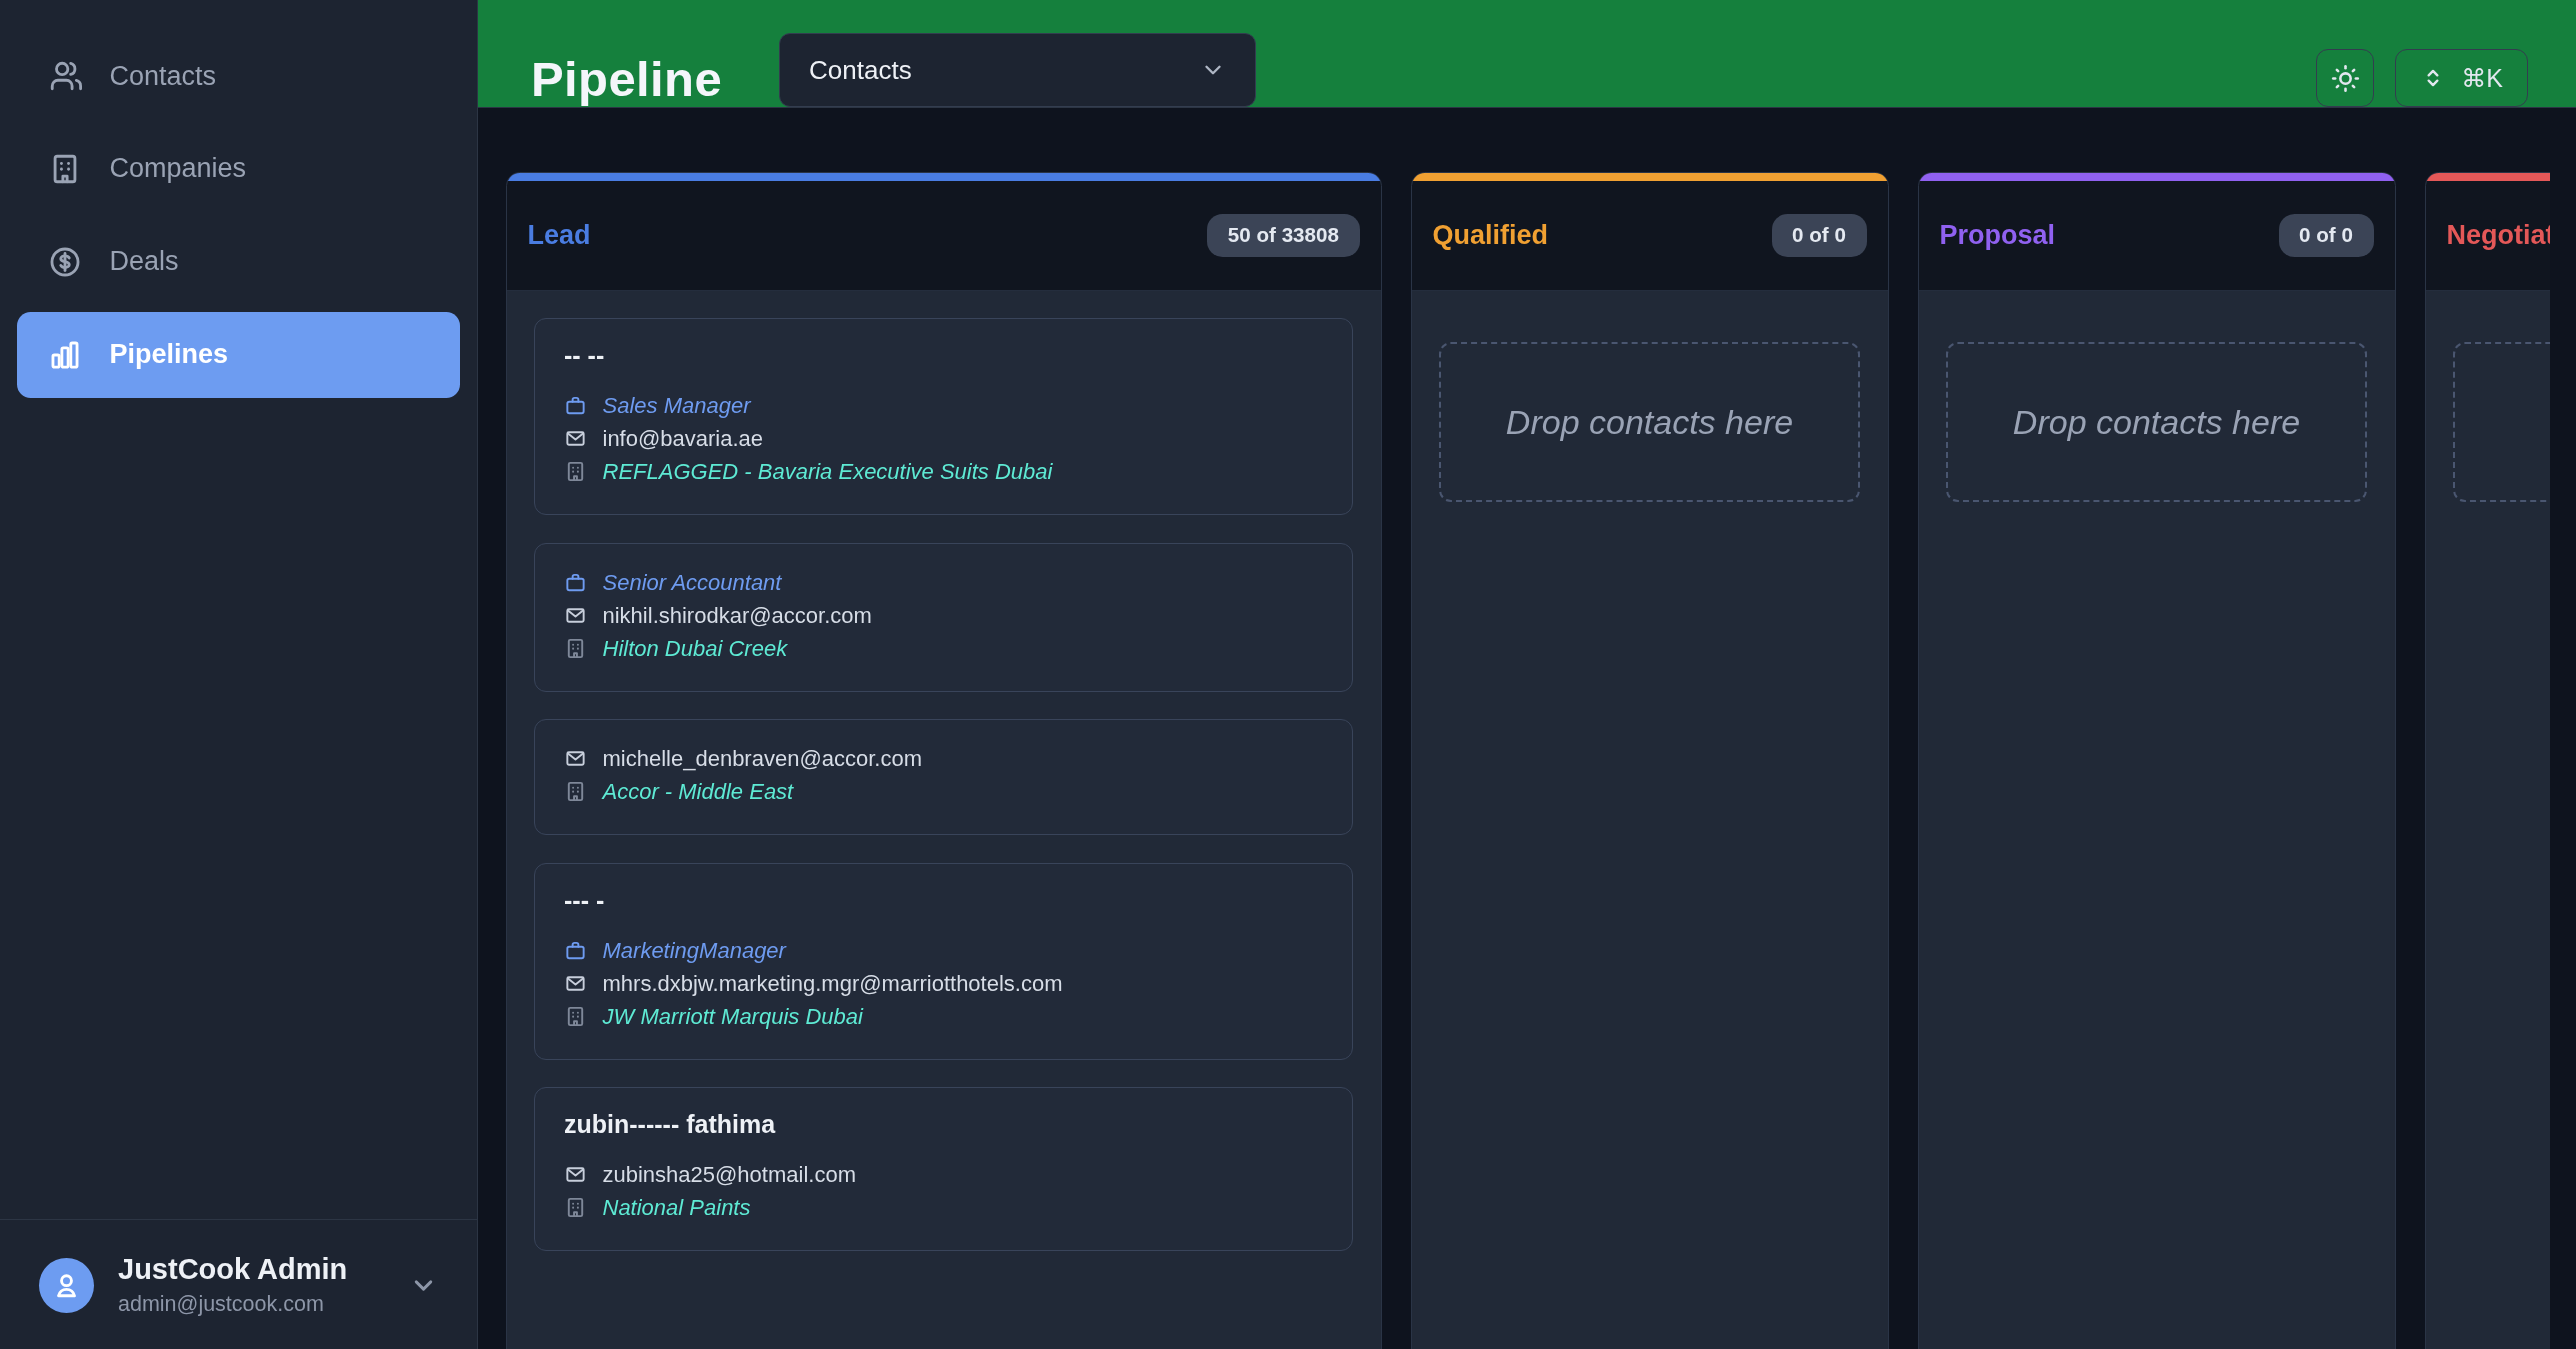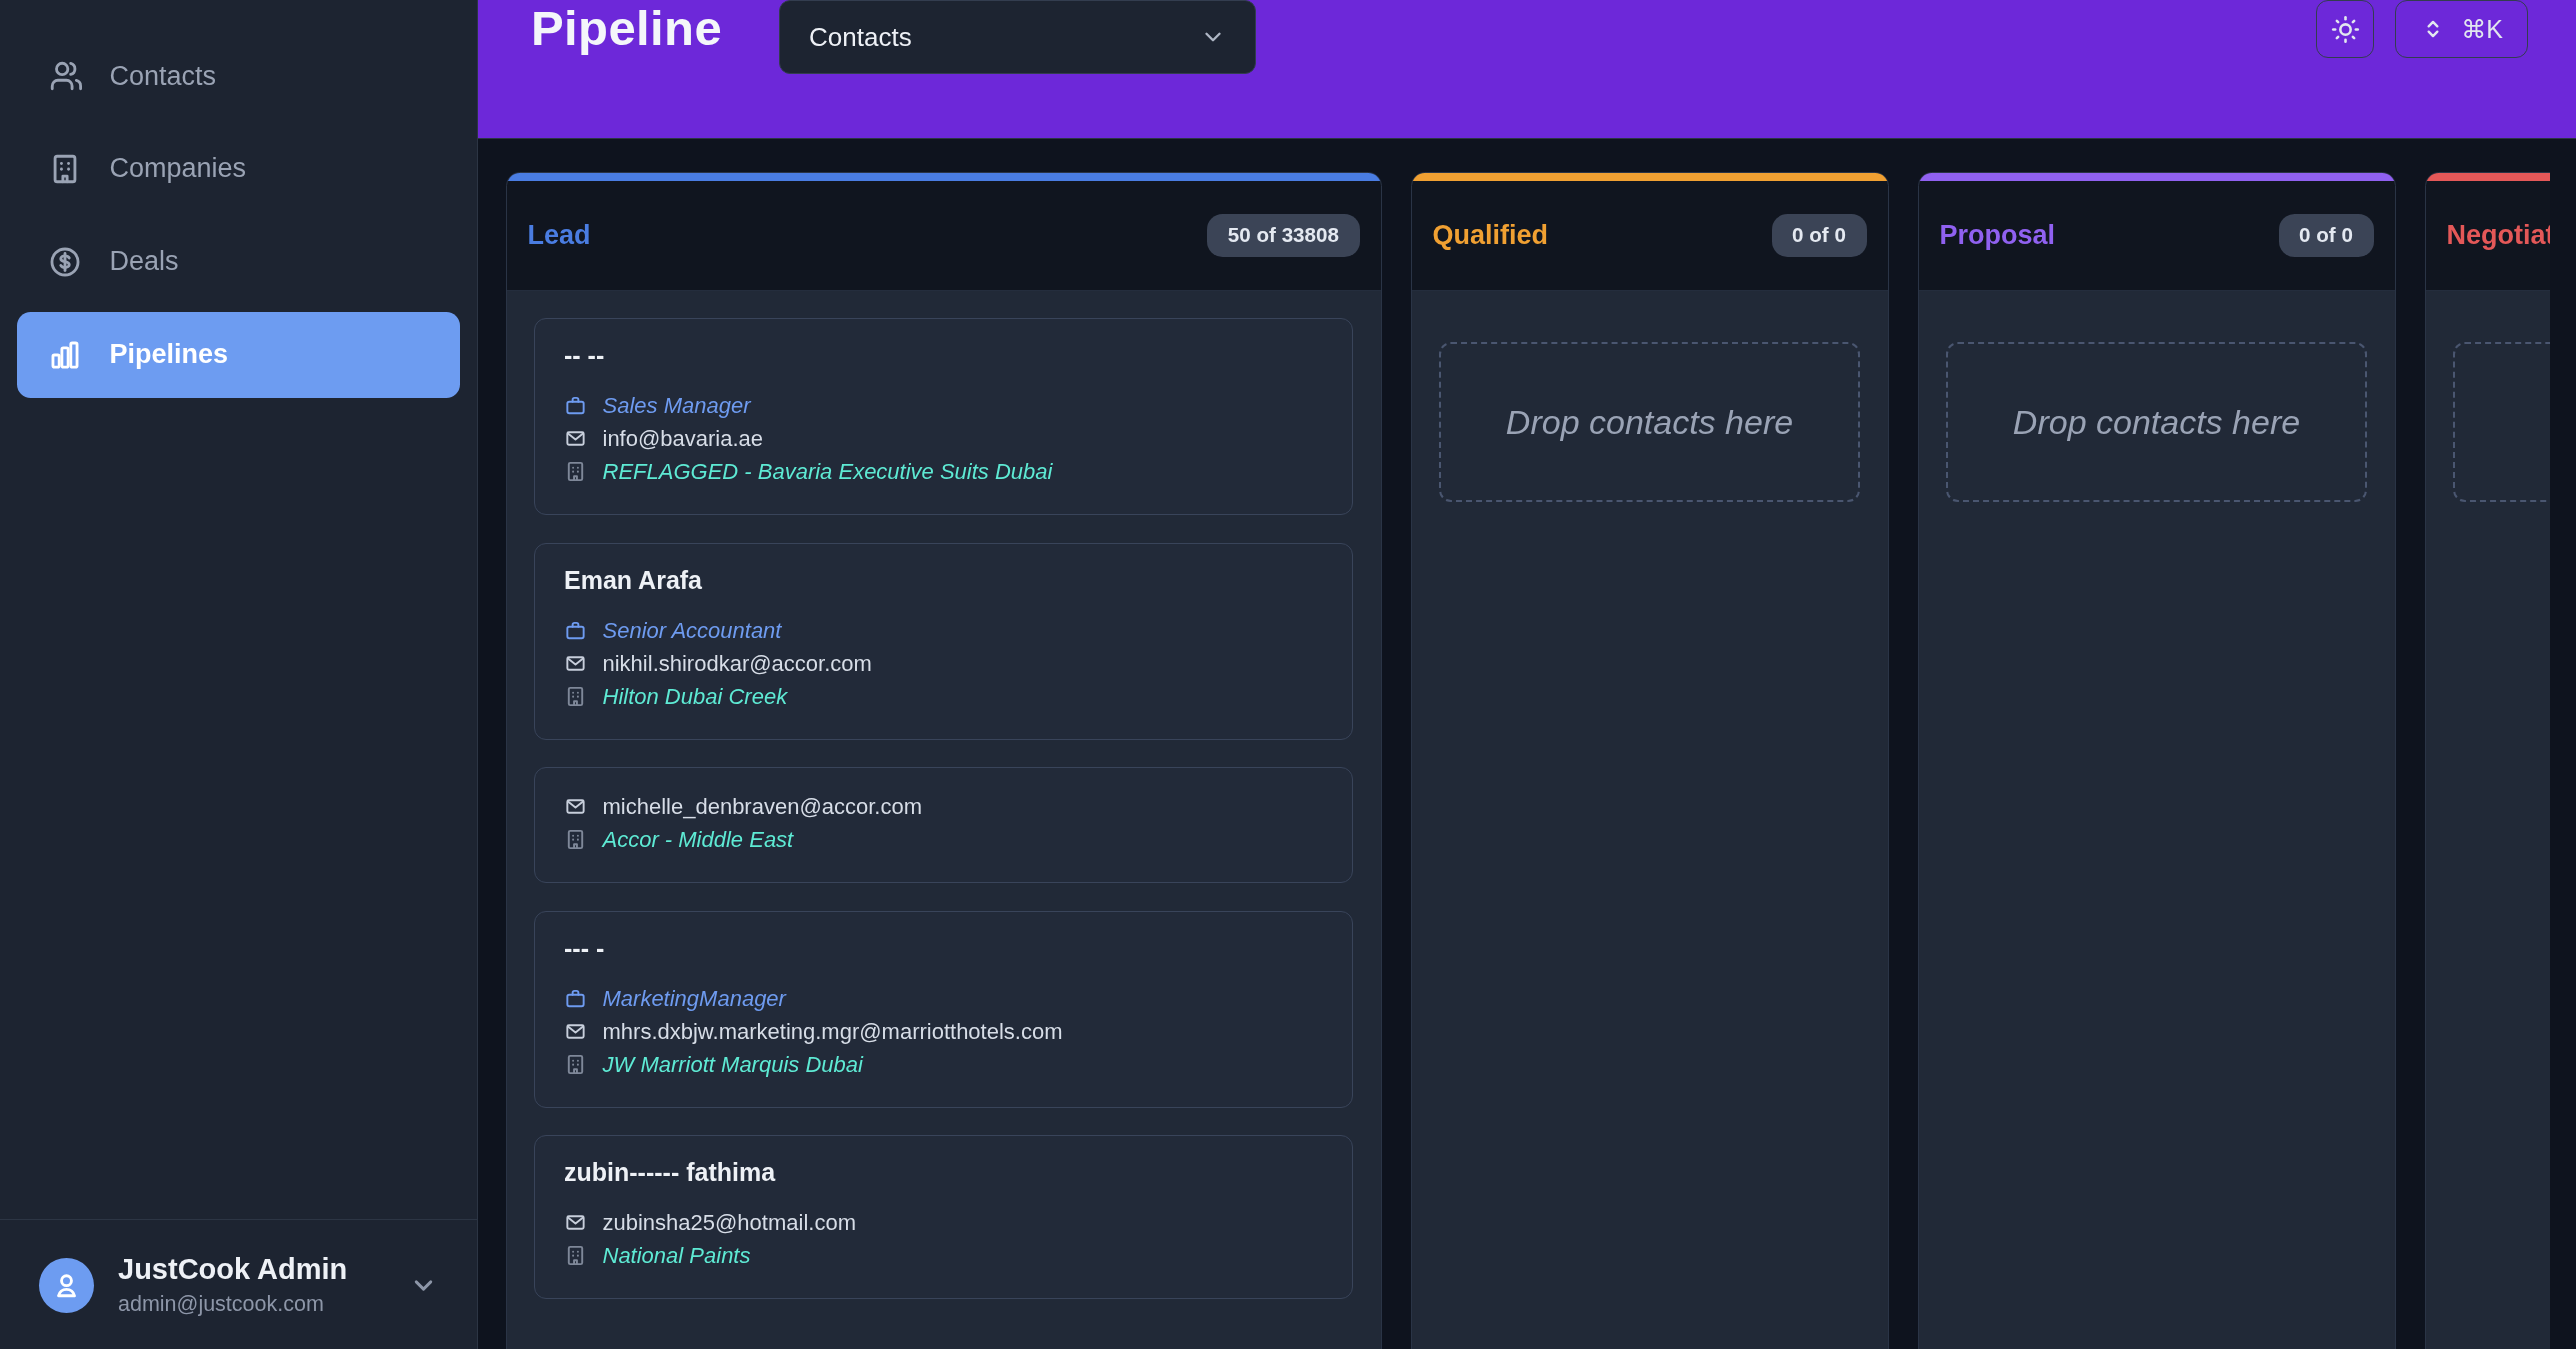--- a/index.html
+++ b/index.html
@@ -25,22 +25,22 @@
     display:flex; align-items:center; padding:0 39px; gap:24px; }
   .avatar { width:55px; height:55px; border-radius:50%; background:#6d9cf1; color:#fff;
     display:flex; align-items:center; justify-content:center; flex:0 0 55px; }
   .avatar svg { width:33px; height:33px; }
   .user-meta { display:flex; flex-direction:column; gap:6px; }
   .user-name { font-size:29px; font-weight:700; color:#eef1f6; }
   .user-email { font-size:21.5px; color:#8d96a8; }
   .user-chevron { margin-left:auto; color:#8d96a8; width:29px; height:29px; cursor:pointer; }
 
   
-  .topbar { grid-row:1; grid-column:2; height:139px; background:#6d28d9;
-    border-bottom:1.7px solid #2c3544; display:flex; align-items:flex-start; padding:0 48px 0 53px; }
+  .topbar { grid-row:1; grid-column:2; height:108px; background:#15803d;
+    border-bottom:1.7px solid #2c3544; display:flex; align-items:flex-end; padding:0 48px 0 53px; }
   .page-title { font-size:49px; font-weight:800; color:#f4f6fa; letter-spacing:0.4px; }
   .select { margin-left:57px; width:477px; height:74px; border:1.7px solid #333d4f;
     border-radius:11px; background:#1d2431; display:flex; align-items:center;
     justify-content:space-between; padding:0 29px; cursor:pointer; }
   .select-value { font-size:26px; color:#eef1f6; }
   .select .chev { width:26px; height:26px; color:#aeb6c4; }
   .topbar-actions { margin-left:auto; display:flex; align-items:center; gap:20.6px; }
   .icon-btn { width:58px; height:58px; border:1.7px solid #333d4f; border-radius:12px;
     background:transparent; color:#e2e7ef; display:flex; align-items:center;
     justify-content:center; cursor:pointer; }
@@ -226,21 +226,20 @@
                   <line x1="14.5" y1="8" x2="14.5" y2="8.2"></line>
                   <line x1="9.5" y1="12" x2="9.5" y2="12.2"></line>
                   <line x1="14.5" y1="12" x2="14.5" y2="12.2"></line>
                   <path d="M10.5 21v-4h3v4"></path>
                 </svg>
               <span>REFLAGGED - Bavaria Executive Suits Dubai</span>
             </div>
           </div>
 
           <div class="card">
-            <div class="card-name">Eman Arafa</div>
             <div class="card-row row-title">
               <svg viewBox="0 0 24 24" fill="none" stroke="currentColor" stroke-width="2" stroke-linecap="round" stroke-linejoin="round">
                   <rect x="3.5" y="8" width="17" height="12" rx="2"></rect>
                   <path d="M9 8V6a2 2 0 0 1 2-2h2a2 2 0 0 1 2 2v2"></path>
                 </svg>
               <span>Senior Accountant</span>
             </div>
             <div class="card-row row-email">
               <svg viewBox="0 0 24 24" fill="none" stroke="currentColor" stroke-width="2" stroke-linecap="round" stroke-linejoin="round">
                   <rect x="3.5" y="5.5" width="17" height="13" rx="1.5"></rect>

